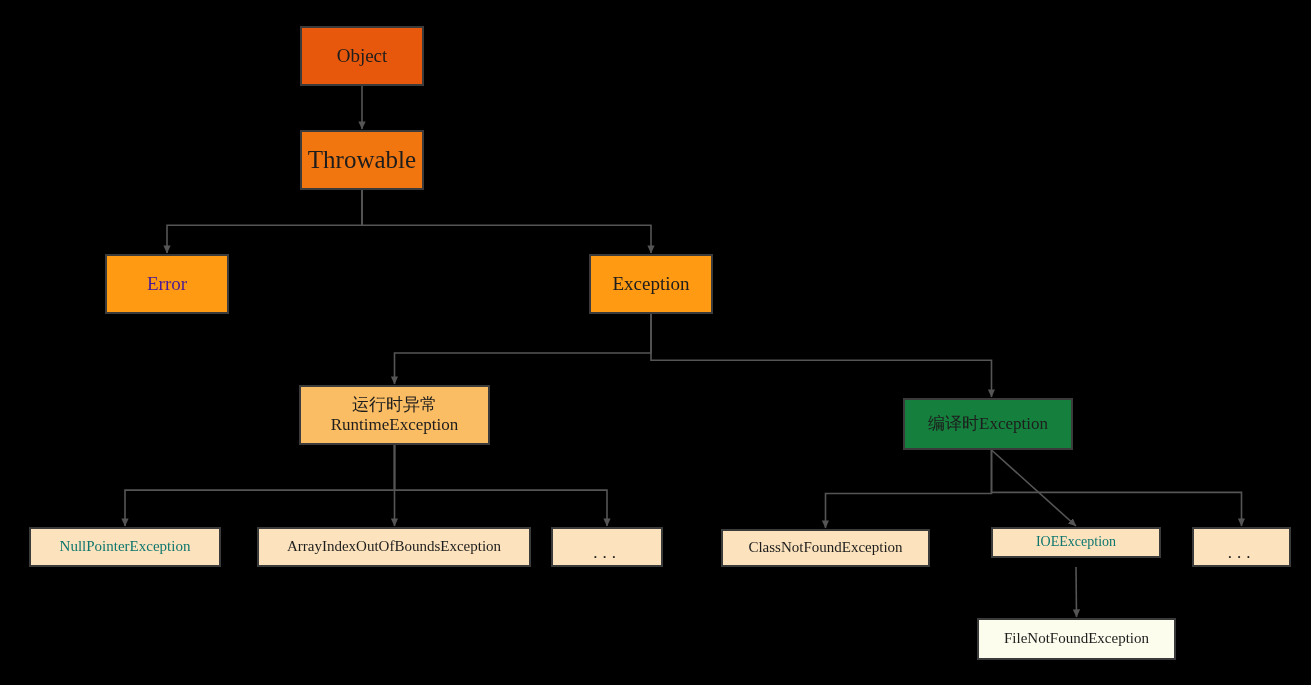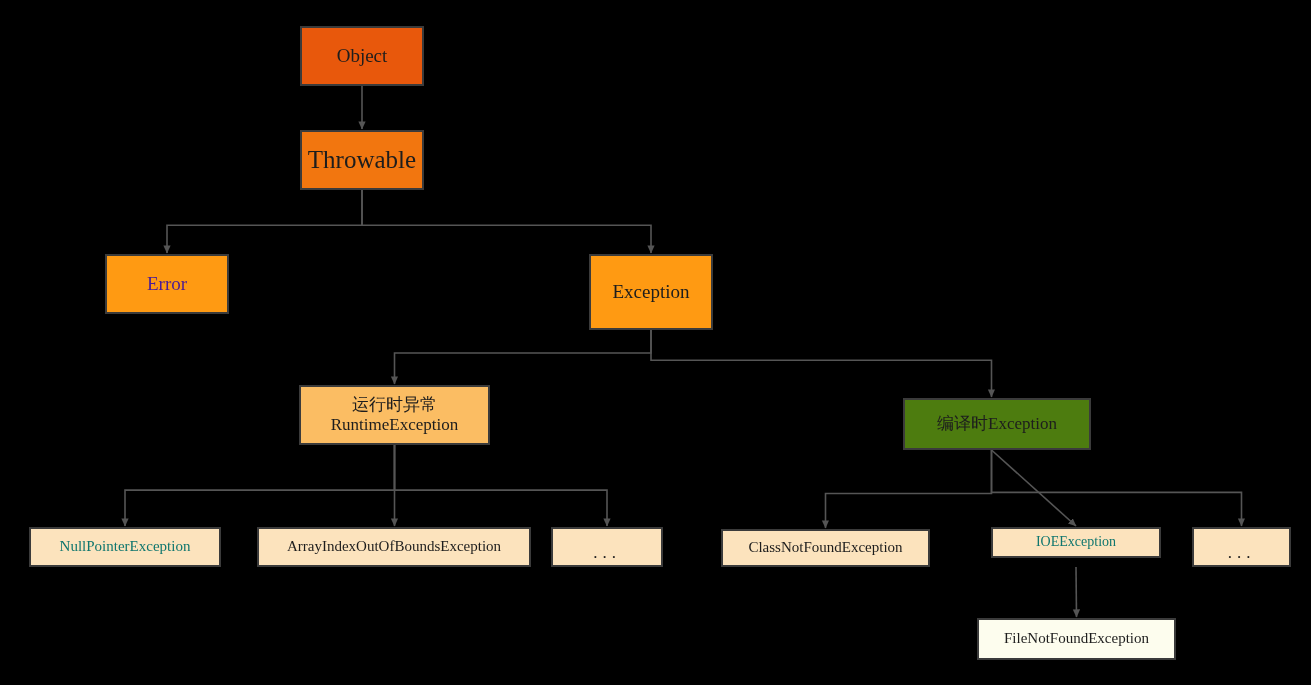--- a/index.html
+++ b/index.html
@@ -68,24 +68,24 @@
         <path d="M987.5,450 L987.5,493.45 L821.5,493.45 L821.5,528" marker-end="url(#arrow)" stroke="#555555"></path>
         <path d="M987.5,450 L1072,526" marker-end="url(#arrow)" stroke="#555555"></path>
         <path d="M987.5,450 L987.5,492.35 L1237.5,492.35 L1237.5,526" marker-end="url(#arrow)" stroke="#555555"></path>
         <path d="M1072,567 L1072.5,617" marker-end="url(#arrow)" stroke="#555555"></path>
       </g>
   </svg>
   <div id="node-layer">
       <div class="node" style="left: 296px; top: 26px; width: 124px; height: 60px; background: rgb(232, 88, 12); font-size: 19px; border-color: rgb(59, 59, 59); color: rgb(29, 29, 29);">Object</div>
       <div class="node" style="left: 296px; top: 130px; width: 124px; height: 60px; background: rgb(242, 118, 15); font-size: 25px; border-color: rgb(59, 59, 59); color: rgb(29, 29, 29);">Throwable</div>
       <div class="node" style="left: 101px; top: 254px; width: 124px; height: 60px; background: rgb(255, 154, 18); font-size: 19px; border-color: rgb(59, 59, 59); color: #4c1d95;">Error</div>
-      <div class="node" style="left: 585px; top: 254px; width: 124px; height: 76px; background: rgb(255, 154, 18); font-size: 19px; border-color: rgb(59, 59, 59); color: rgb(29, 29, 29);">Exception</div>
+      <div class="node" style="left: 585px; top: 254px; width: 124px; height: 60px; background: rgb(255, 154, 18); font-size: 19px; border-color: rgb(59, 59, 59); color: rgb(29, 29, 29);">Exception</div>
       <div class="node" style="left: 295px; top: 385px; width: 191px; height: 60px; background: rgb(251, 189, 99); font-size: 17px; border-color: rgb(59, 59, 59); color: rgb(29, 29, 29);">运行时异常
 RuntimeException</div>
-      <div class="node" style="left: 899px; top: 398px; width: 188px; height: 52px; background: #4d7c0f; font-size: 17px; border-color: rgb(59, 59, 59); color: rgb(29, 29, 29);">编译时Exception</div>
+      <div class="node" style="left: 899px; top: 398px; width: 170px; height: 52px; background: #15803d; font-size: 17px; border-color: rgb(59, 59, 59); color: rgb(29, 29, 29);">编译时Exception</div>
       <div class="node" style="left: 25px; top: 527px; width: 192px; height: 40px; background: rgb(252, 227, 189); font-size: 15px; border-color: rgb(59, 59, 59); color: #0f766e;">NullPointerException</div>
       <div class="node" style="left: 253px; top: 527px; width: 274px; height: 40px; background: rgb(252, 227, 189); font-size: 15px; border-color: rgb(59, 59, 59); color: rgb(29, 29, 29);">ArrayIndexOutOfBoundsException</div>
       <div class="node" style="left: 547px; top: 527px; width: 112px; height: 40px; background: rgb(252, 227, 189); font-size: 17px; border-color: rgb(59, 59, 59); color: rgb(29, 29, 29);"><span class="ellipsis-txt">...</span></div>
       <div class="node" style="left: 717px; top: 529px; width: 209px; height: 38px; background: rgb(252, 227, 189); font-size: 15px; border-color: rgb(59, 59, 59); color: rgb(29, 29, 29);">ClassNotFoundException</div>
       <div class="node" style="left: 987px; top: 527px; width: 170px; height: 31px; background: rgb(252, 227, 189); font-size: 14px; border-color: rgb(59, 59, 59); color: #0f766e;">IOEException</div>
       <div class="node" style="left: 1188px; top: 527px; width: 99px; height: 40px; background: rgb(252, 227, 189); font-size: 17px; border-color: rgb(59, 59, 59); color: rgb(29, 29, 29);"><span class="ellipsis-txt">...</span></div>
       <div class="node" style="left: 973px; top: 618px; width: 199px; height: 42px; background: rgb(253, 253, 238); font-size: 15px; border-color: rgb(59, 59, 59); color: rgb(29, 29, 29);">FileNotFoundException</div>
     </div>
 </div>
 

